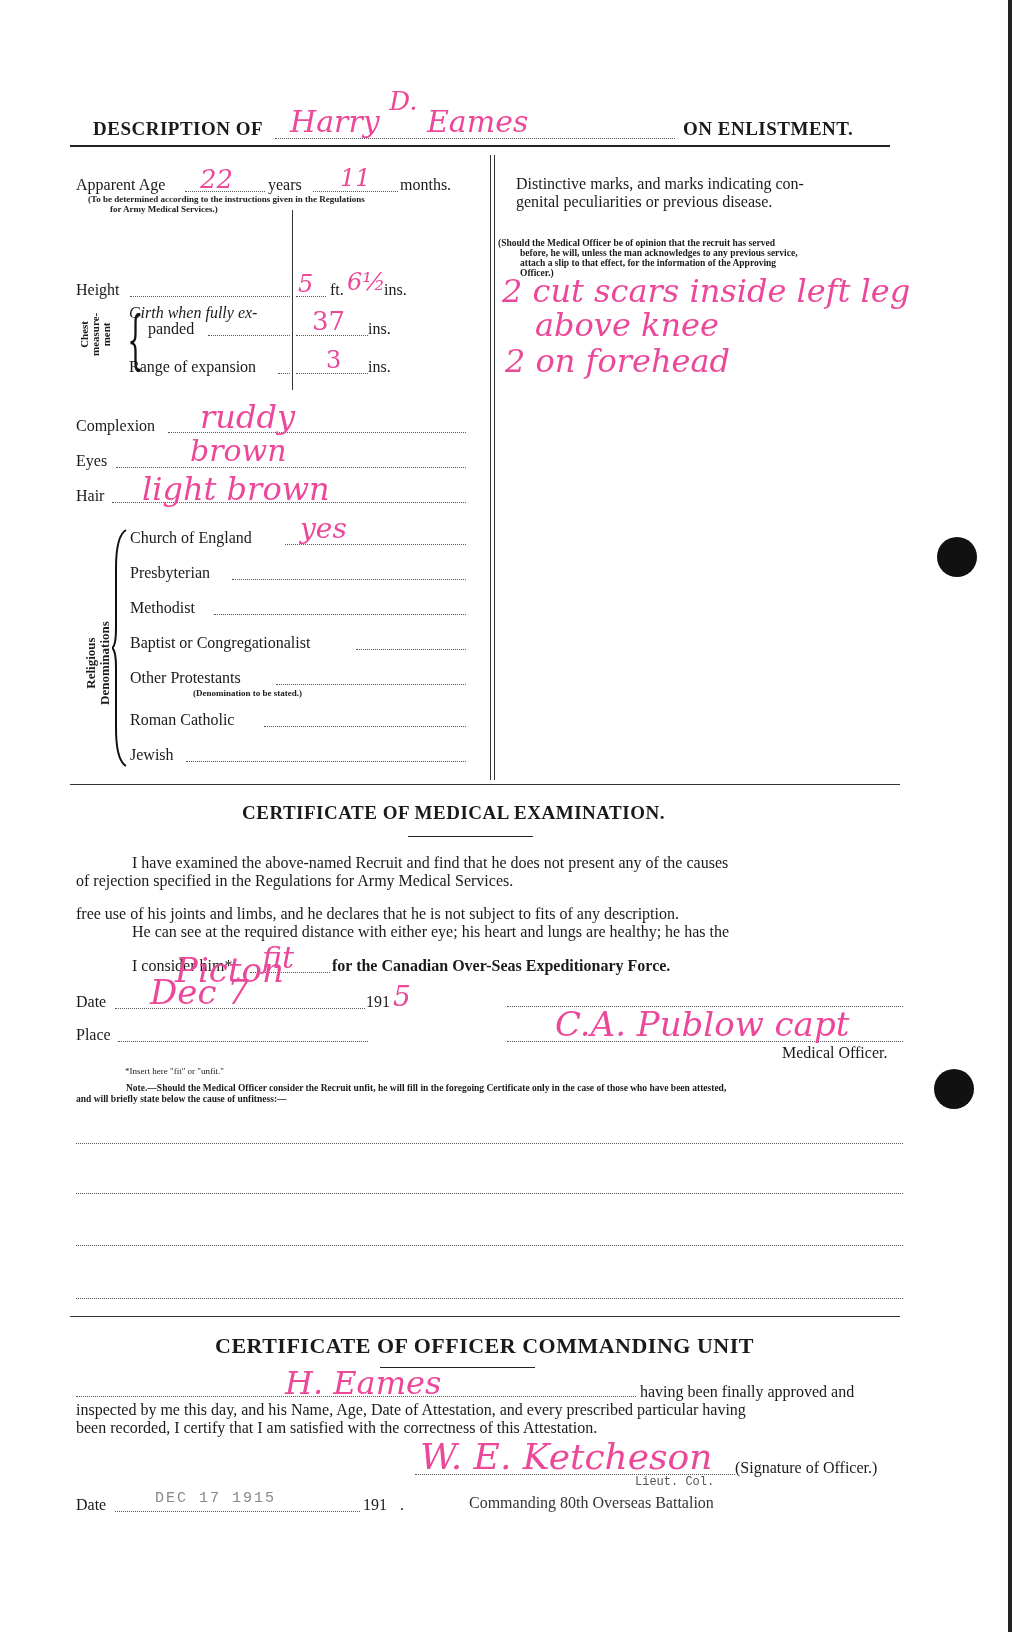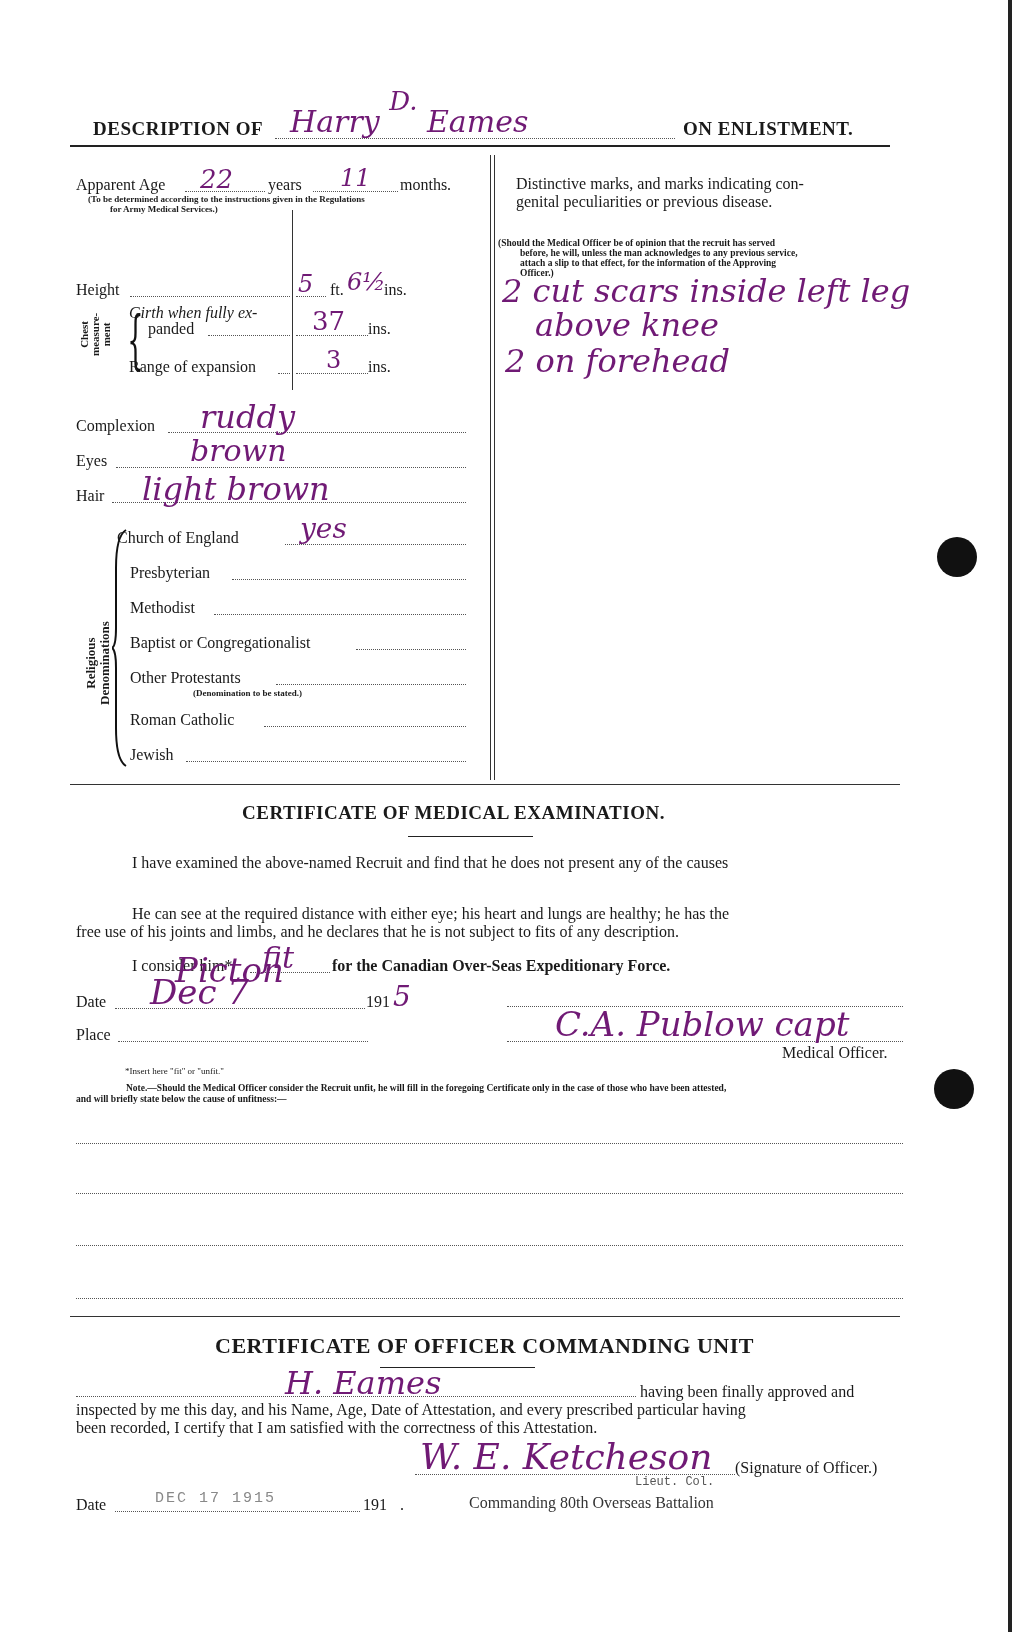--- a/index.html
+++ b/index.html
@@ -3,21 +3,21 @@
 <meta charset="utf-8">
 <style>
   html, body { margin:0; padding:0; }
   body {
     width:1012px; height:1632px; background:#ffffff; position:relative; overflow:hidden;
     font-family: "DejaVu Serif", "Liberation Serif", serif; color:#1a1a1a;
   }
   .abs { position:absolute; }
   .hand {
     font-family: "DejaVu Serif", "Liberation Serif", serif;
-    font-style: italic; color:#701a75; white-space:nowrap;
+    font-style: italic; color:#ec4899; white-space:nowrap;
   }
   .serif { font-family: "Liberation Serif", "DejaVu Serif", serif; }
   .bold { font-weight:bold; }
   .hline { position:absolute; height:2px; background:#222; }
   .vline { position:absolute; width:1px; background:#333; }
   .title-cap { font-family:"Liberation Serif", serif; font-weight:bold; letter-spacing:0.5px; }
   .small { font-size:10px; line-height:11px; font-weight:bold; }
   .tiny { font-size:9px; line-height:10px; }
   .lbl { font-size:16px; }
   .brace { font-family:"DejaVu Serif", serif; color:#111; }
@@ -92,21 +92,21 @@
 <div class="abs hand" style="left:142px; top:470px; font-size:32px;">light brown</div>
 
 <div class="abs serif bold rot" style="left:84px; top:705px; font-size:13px; line-height:14px; transform:rotate(-90deg);">
   <div style="text-align:center;">Religious</div>
   <div style="text-align:center;">Denominations</div>
 </div>
 <svg class="abs" style="left:112px; top:528px;" width="16" height="240">
   <path d="M14 2 Q4 8 4 40 L4 100 Q4 118 0 120 Q4 122 4 140 L4 200 Q4 232 14 238" fill="none" stroke="#111" stroke-width="2"></path>
 </svg>
 
-<div class="abs serif lbl" style="left:117px; top:529px;">Church of England</div>
+<div class="abs serif lbl" style="left:130px; top:529px;">Church of England</div>
 <div class="dot-field" style="left:285px; top:544px; width:181px;"></div>
 <div class="abs hand" style="left:300px; top:512px; font-size:28px;">yes</div>
 
 <div class="abs serif lbl" style="left:130px; top:564px;">Presbyterian</div>
 <div class="dot-field" style="left:232px; top:579px; width:234px;"></div>
 
 <div class="abs serif lbl" style="left:130px; top:599px;">Methodist</div>
 <div class="dot-field" style="left:214px; top:614px; width:252px;"></div>
 
 <div class="abs serif lbl" style="left:130px; top:634px;">Baptist or Congregationalist</div>
@@ -139,24 +139,25 @@
 <div class="punch" style="left:937px; top:537px;"></div>
 <div class="punch" style="left:934px; top:1069px;"></div>
 <div class="abs" style="left:1008px; top:0; width:4px; height:1632px; background:#222;"></div>
 
 <div class="hline" style="left:70px; top:784px; width:830px; height:1px; background:#333;"></div>
 <div class="abs title-cap" style="left:242px; top:802px; font-size:19px;">CERTIFICATE OF MEDICAL EXAMINATION.</div>
 <div class="hline" style="left:408px; top:836px; width:125px; height:1px;"></div>
 
 <div class="abs serif" style="left:76px; top:854px; font-size:16px; line-height:18px; width:830px;">
   <div style="padding-left:56px;">I have examined the above-named Recruit and find that he does not present any of the causes</div>
+  <div>of rejection specified in the Regulations for Army Medical Services.</div>
 </div>
 <div class="abs serif" style="left:76px; top:905px; font-size:16px; line-height:18px; width:830px;">
+  <div>free use of his joints and limbs, and he declares that he is not subject to fits of any description.</div>
   <div style="padding-left:56px;">He can see at the required distance with either eye; his heart and lungs are healthy; he has the</div>
-  <div>free use of his joints and limbs, and he declares that he is not subject to fits of any description.</div>
 </div>
 
 <div class="abs serif" style="left:132px; top:957px; font-size:16px;">I consider him*</div>
 <div class="dot-field" style="left:250px; top:972px; width:80px;"></div>
 <div class="abs hand" style="left:262px; top:940px; font-size:30px;">fit</div>
 <div class="abs serif bold" style="left:332px; top:957px; font-size:16px;">for the Canadian Over-Seas Expeditionary Force.</div>
 
 <div class="abs serif lbl" style="left:76px; top:993px;">Date</div>
 <div class="dot-field" style="left:115px; top:1008px; width:250px;"></div>
 <div class="abs hand" style="left:150px; top:972px; font-size:34px;">Dec 7</div>

